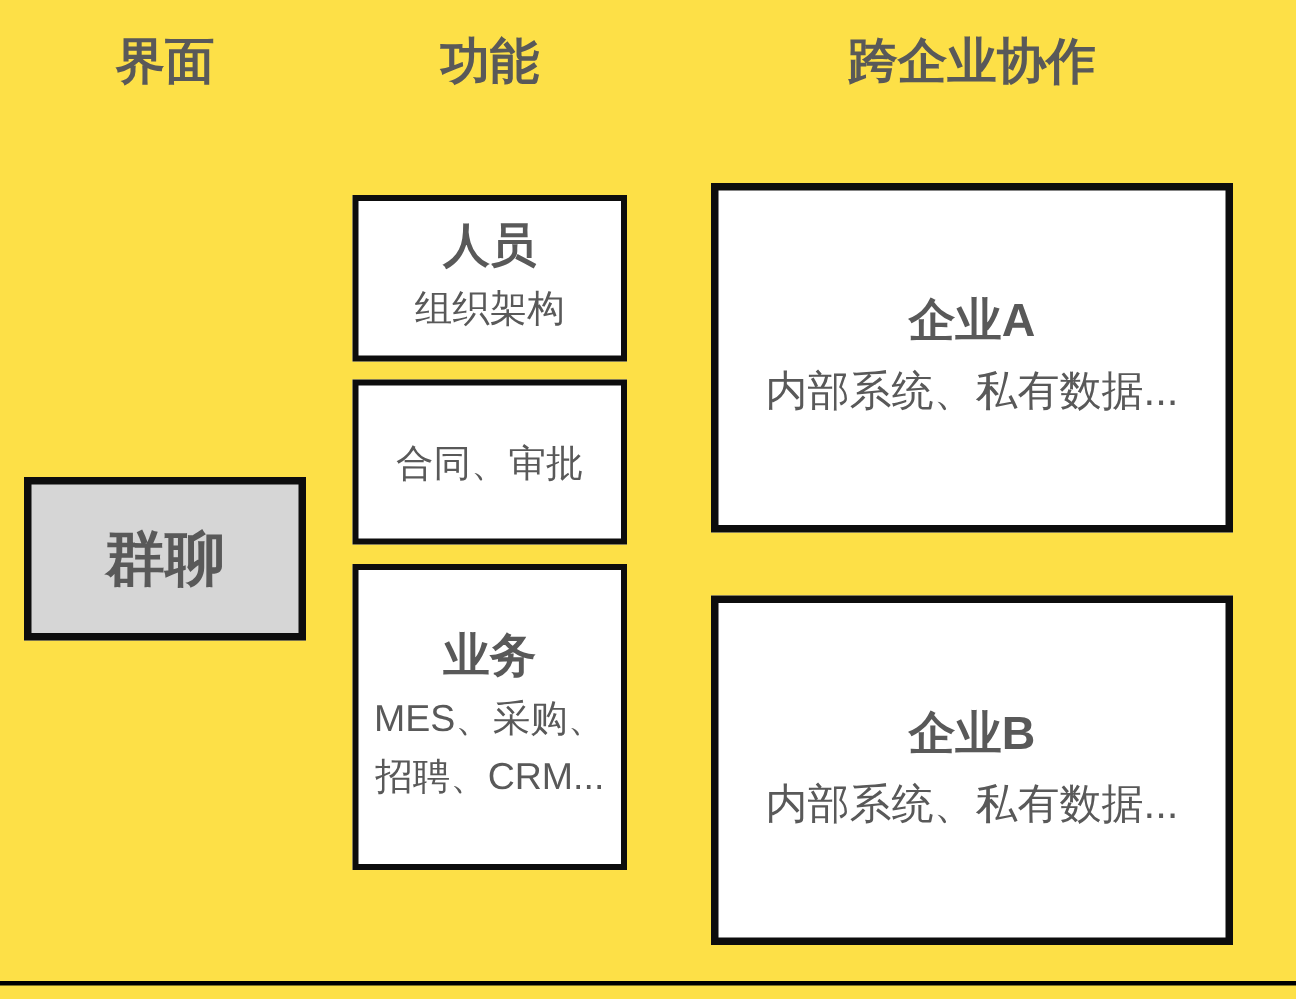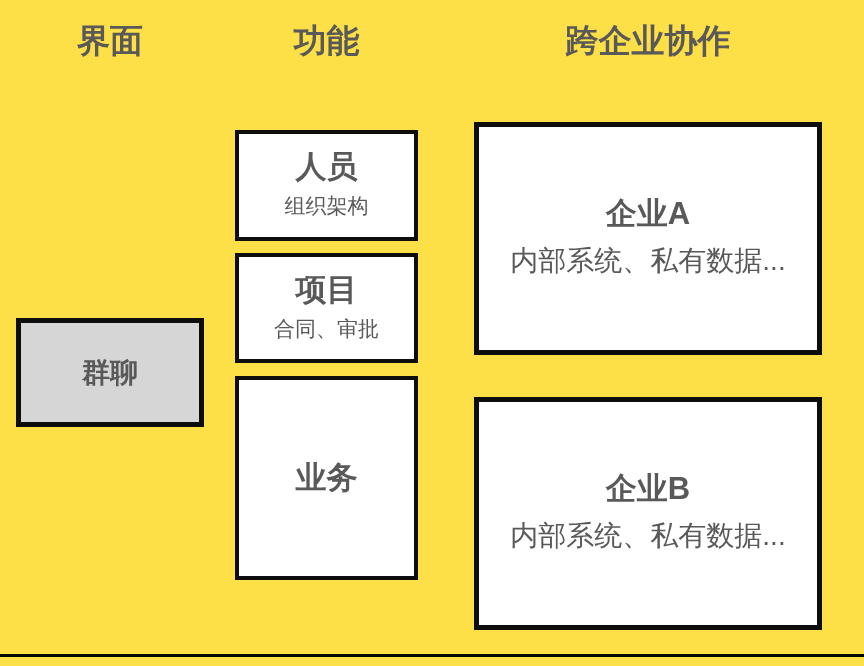--- a/index.html
+++ b/index.html
@@ -41,35 +41,35 @@
     justify-content: center;
     text-align: center;
   }
   .box .title {
     font-size: 31px;
     font-weight: bold;
     color: #595959;
     line-height: 1.25;
   }
   .box .subtitle {
-    font-size: 21px;
+    font-size: 25px;
     color: #595959;
     line-height: 1.55;
     margin-top: 3px;
     white-space: pre-line;
   }
 
   
   .box.chat {
     left: 16px; top: 318px;
     width: 188px; height: 109px;
     border-width: 5px;
     background: #d6d6d6;
   }
-  .box.chat .title { font-size: 28px; }
+  .box.chat .title { font-size: 40px; }
 
   
   .box.fn { left: 235px; width: 183px; }
   .box.fn-1 { top: 130px; height: 111px; }
   .box.fn-2 { top: 253px; height: 110px; }
   .box.fn-3 { top: 376px; height: 204px; }
 
   
   .box.ent {
     left: 474px; width: 348px;
@@ -99,26 +99,27 @@
   <div class="box chat">
     <div class="title">群聊</div>
   </div>
 
   <div class="box fn fn-1">
     <div class="title">人员</div>
     <div class="subtitle">组织架构</div>
   </div>
 
   <div class="box fn fn-2">
-    <div class="title">项目</div>
     <div class="subtitle">合同、审批</div>
   </div>
 
   <div class="box fn fn-3">
     <div class="title">业务</div>
+    <div class="subtitle">MES、采购、
+招聘、CRM...</div>
   </div>
 
   <div class="box ent ent-a">
     <div class="title">企业A</div>
     <div class="subtitle">内部系统、私有数据...</div>
   </div>
 
   <div class="box ent ent-b">
     <div class="title">企业B</div>
     <div class="subtitle">内部系统、私有数据...</div>

